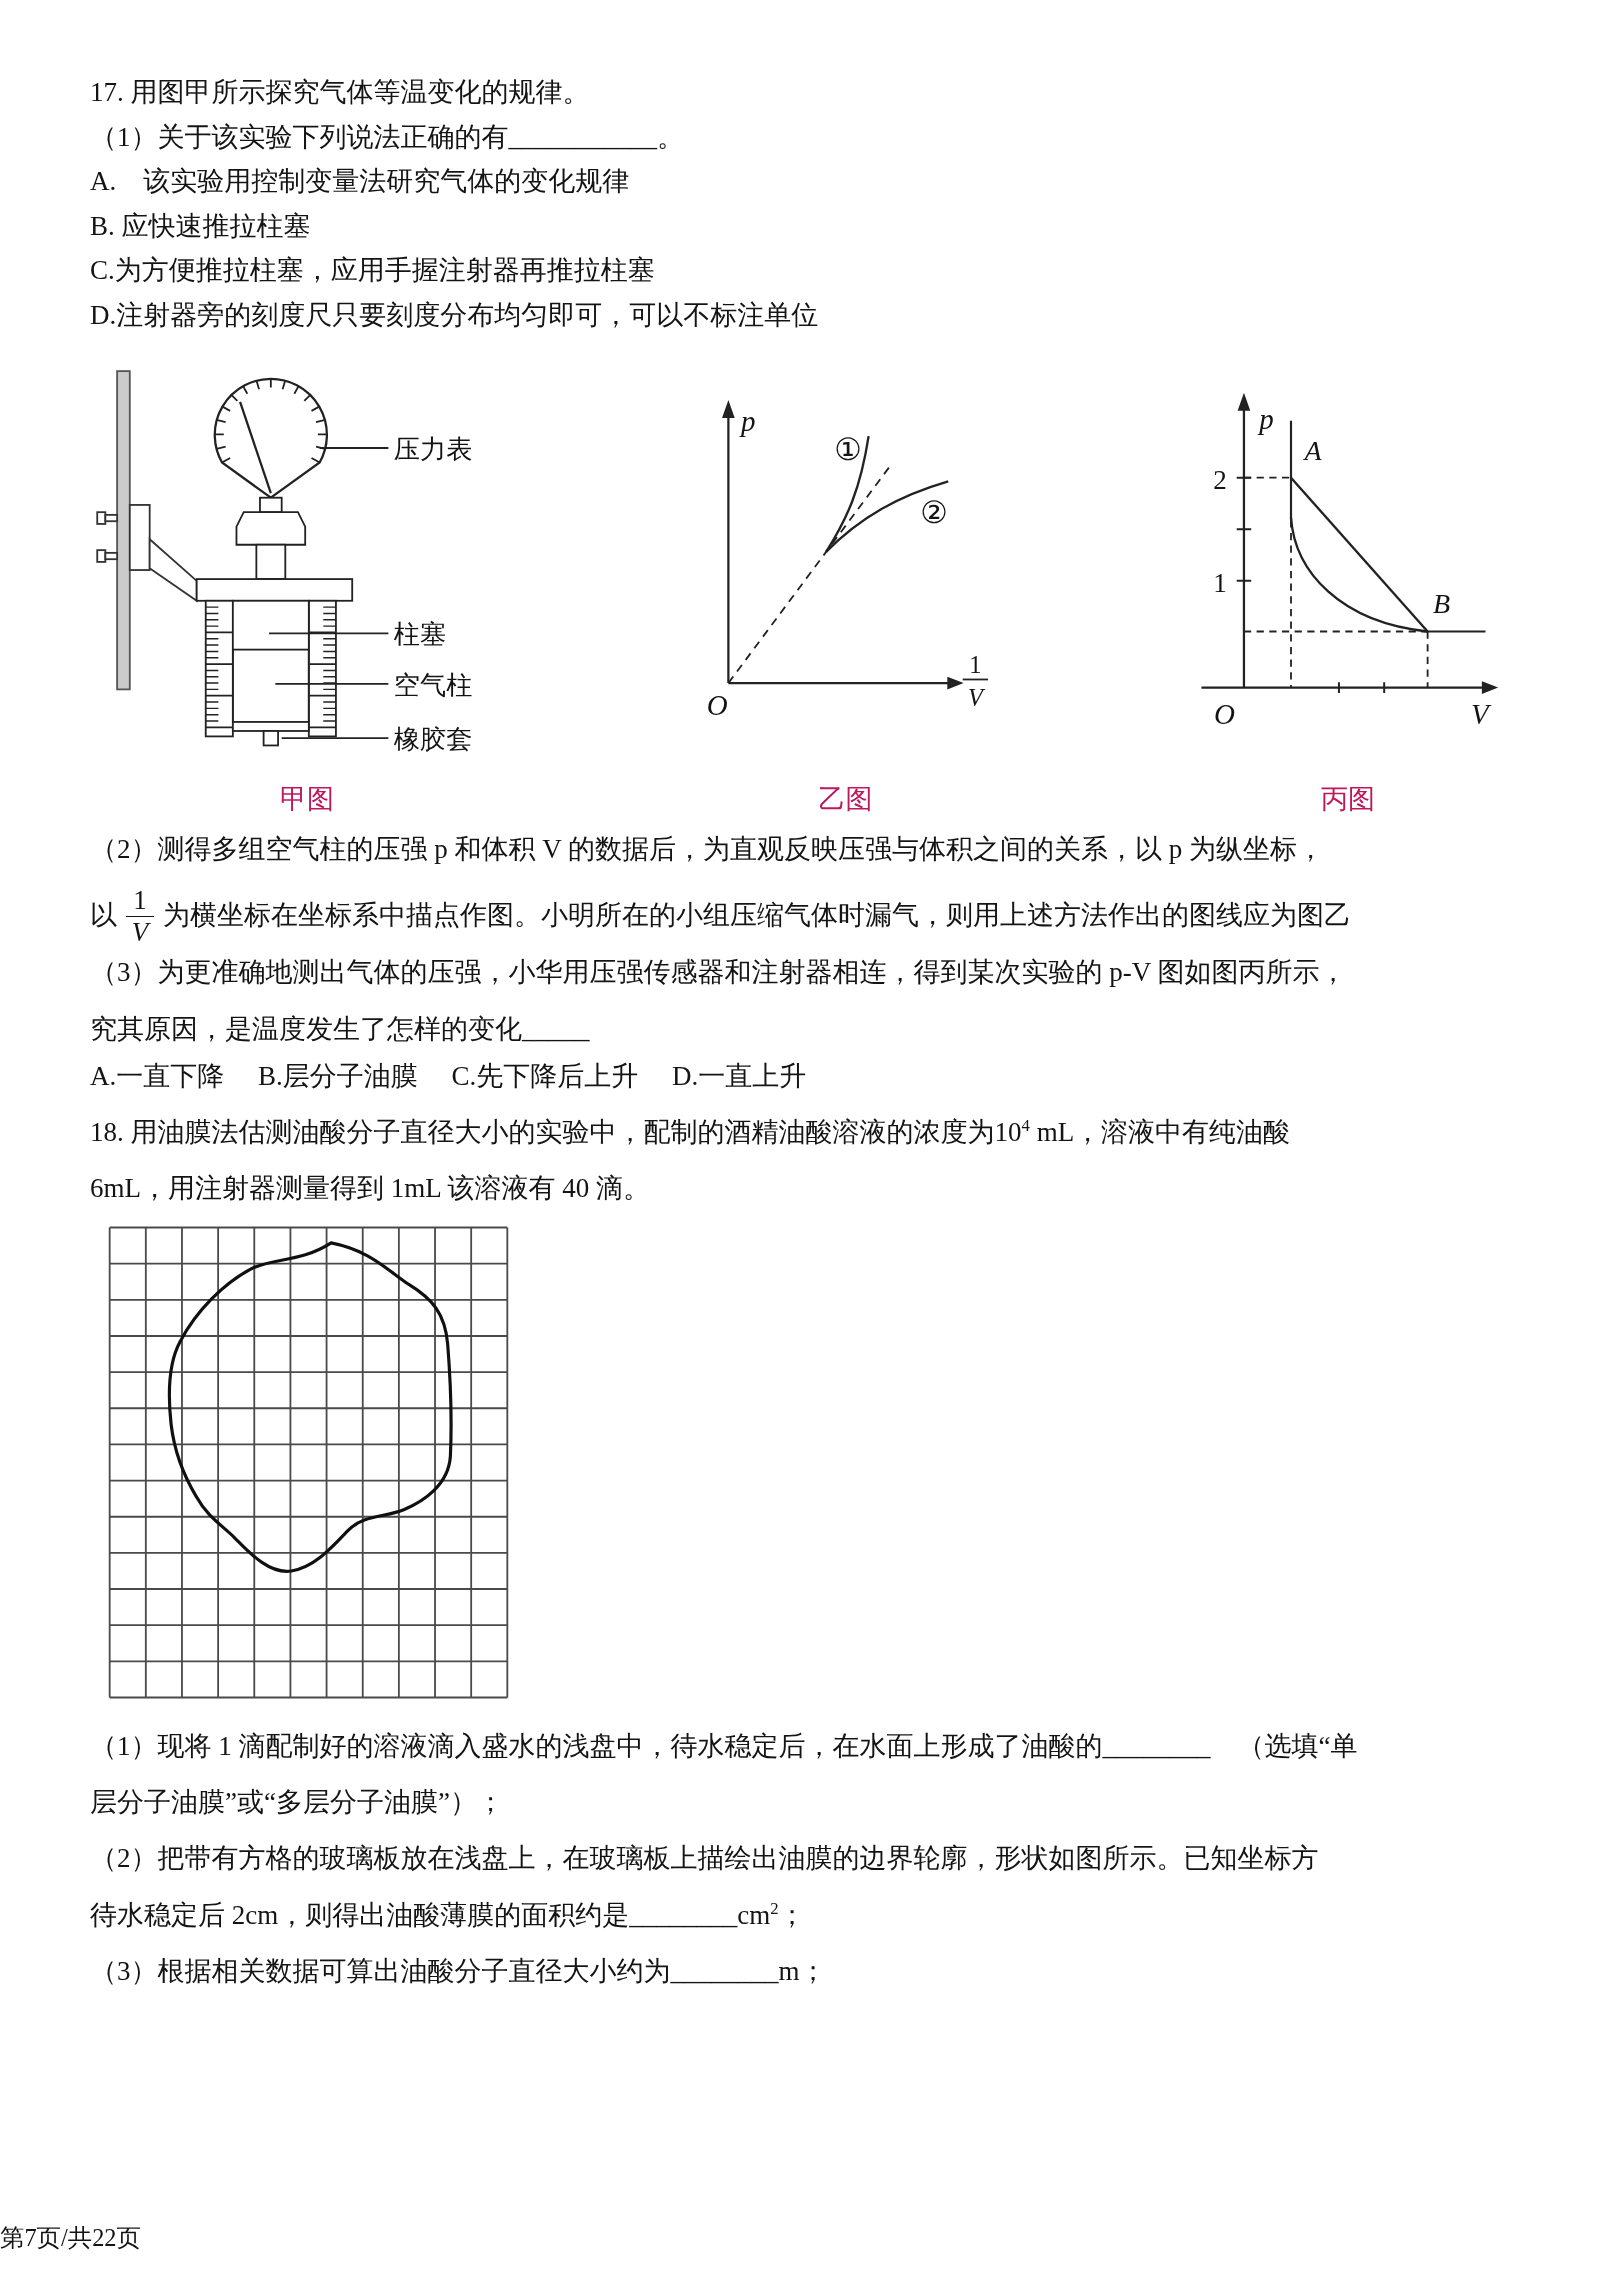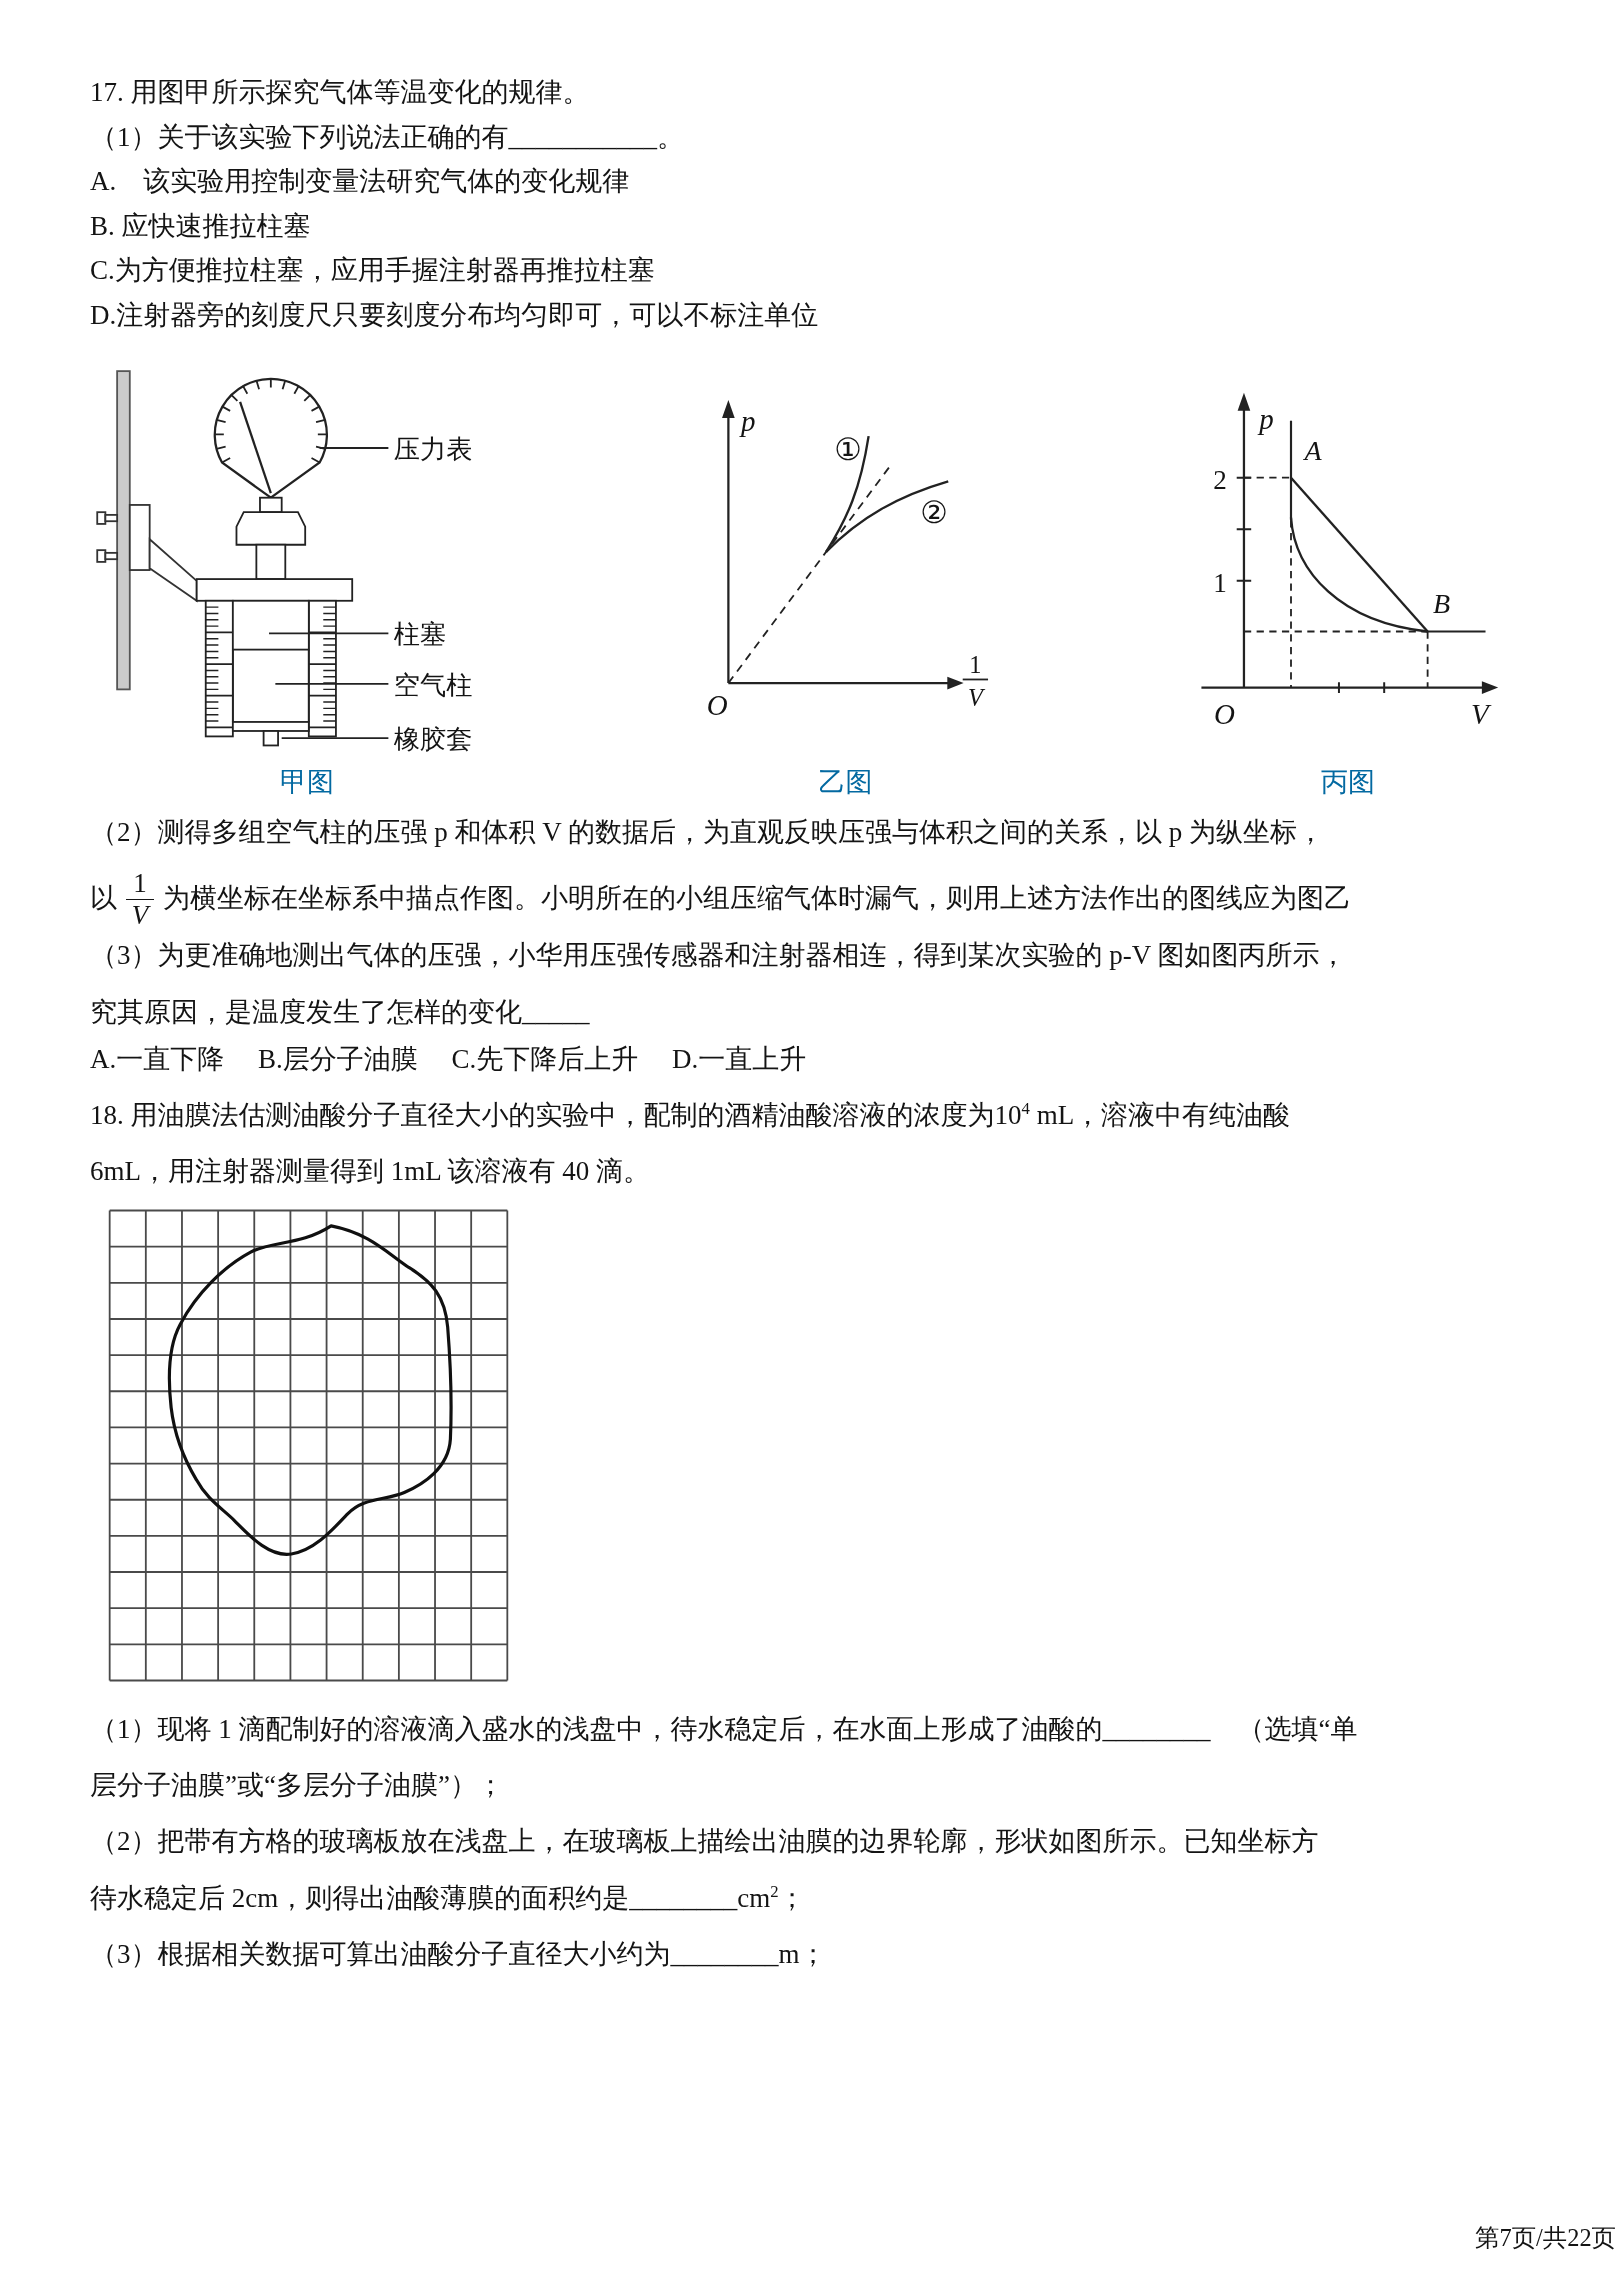--- a/index.html
+++ b/index.html
@@ -17,32 +17,32 @@
   }
   p.ln{margin:0 0 2.7px 0;line-height:1.55;}
   p.sp{margin:5.4px 0 14.5px 0;}
   .figrow{
     display:flex;
     justify-content:space-between;
     align-items:flex-end;
     margin:25px 0 12.7px 0;
   }
   figure{margin:0;text-align:center;}
-  figcaption{font-size:27px;margin-top:4px;color:#0369a1;}
+  figcaption{font-size:27px;margin-top:21px;color:#be185d;}
   .fracline{display:flex;align-items:center;margin:9px 0 12.7px 0;}
   .frac{display:inline-block;text-align:center;line-height:1.05;margin:0 9px;}
   .frac .fnum{display:block;border-bottom:1.8px solid #141414;padding:0 7.2px 1.8px 7.2px;}
   .frac .fden{display:block;font-style:italic;padding-top:1.8px;}
   sup{font-size:0.62em;vertical-align:super;line-height:0;}
   .gridfig{margin:12.7px 0 23.5px 14.5px;text-align:left;}
   .footer{
     position:absolute;
     left:0;right:0;
     bottom:31px;
-    text-align:right;
+    text-align:left;
     font-size:24.4px;
   }
   svg{display:block;}
   svg text{font-family:"Liberation Serif","DejaVu Serif",serif;fill:#141414;}
 </style>
 </head>
 <body>
 
 <div class="page">
 

